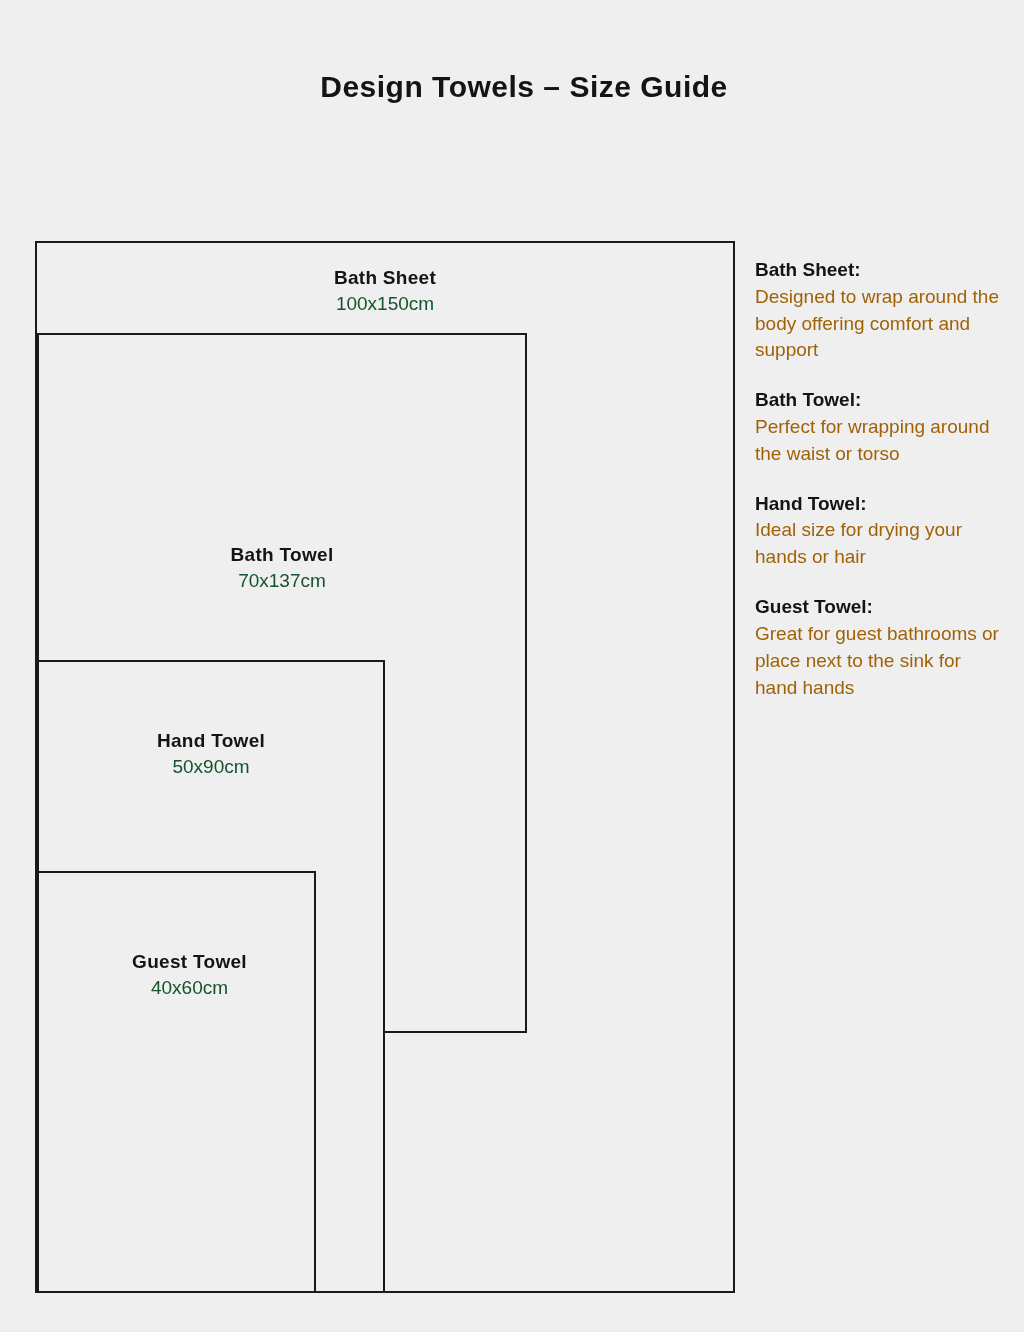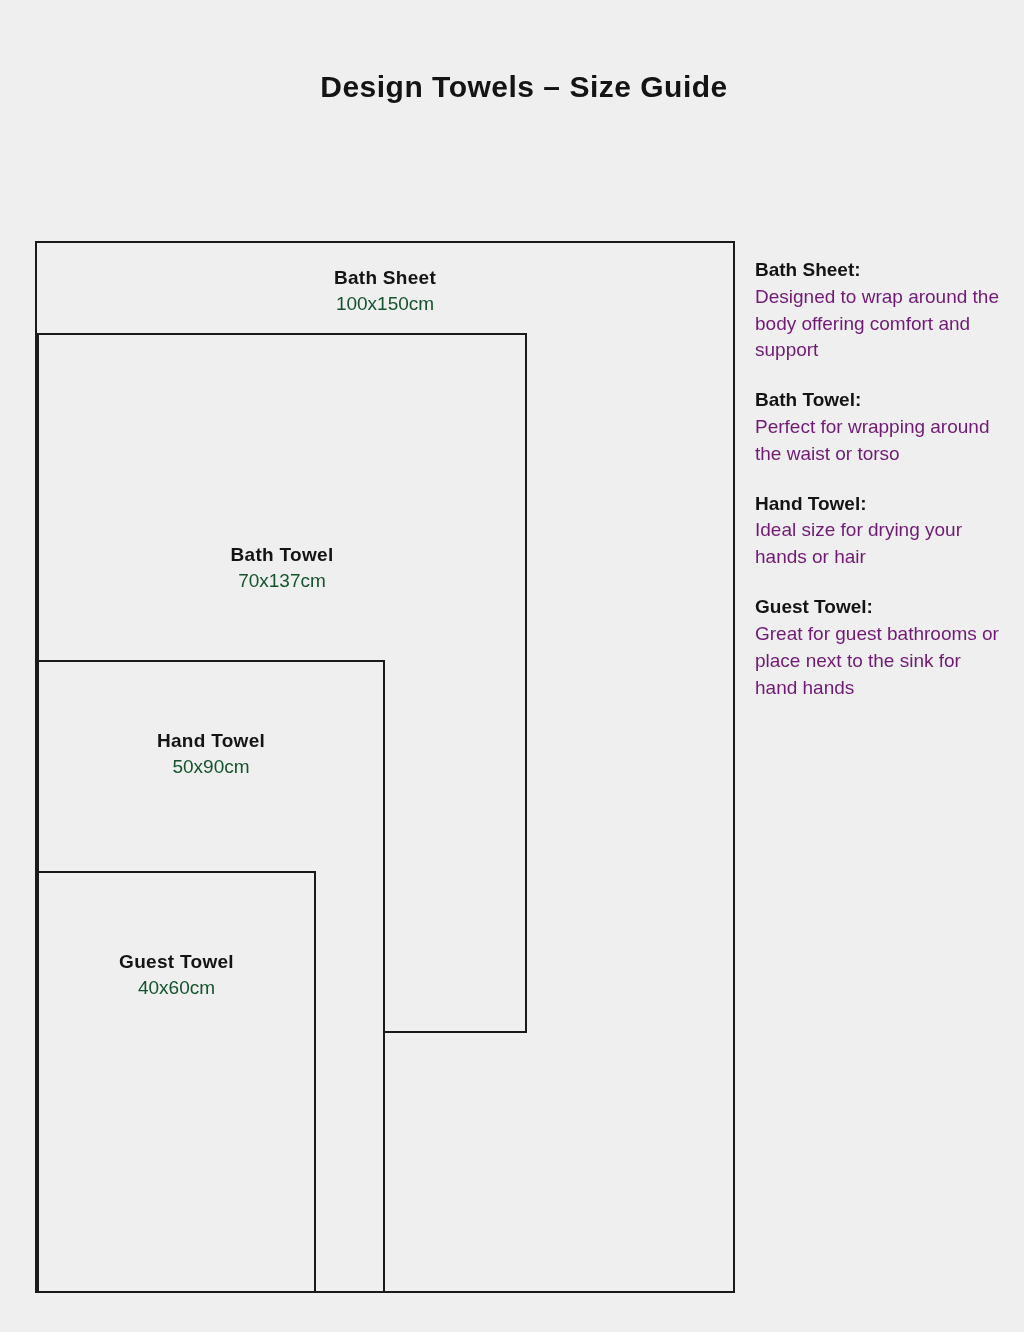--- a/index.html
+++ b/index.html
@@ -83,21 +83,21 @@
   #box-hand-towel {
     left: 2px; top: 419px; width: 348px; height: 633px;
     z-index: 3;
   }
   #box-hand-towel .towel-label { top: 67px; }
 
   #box-guest-towel {
     left: 2px; top: 630px; width: 279px; height: 422px;
     z-index: 4;
   }
-  #box-guest-towel .towel-label { top: 77px; }
+  #box-guest-towel .towel-label { top: 77px; margin-left: 13px; }
 
   
   .legend {
     position: absolute;
     left: 755px;
     top: 256px;
     width: 250px;
   }
   .legend-item {
     margin-bottom: 22px;
@@ -105,21 +105,21 @@
   .legend-term {
     font-size: 19px;
     font-weight: bold;
     color: #141414;
     display: block;
     line-height: 1.45;
   }
   .legend-desc {
     font-size: 19px;
     font-weight: normal;
-    color: #701a75;
+    color: #a16207;
     display: block;
     line-height: 1.42;
   }
 </style>
 </head>
 <body>
 
 <div class="page">
 
   <div class="title">Design Towels  –  Size Guide</div>

